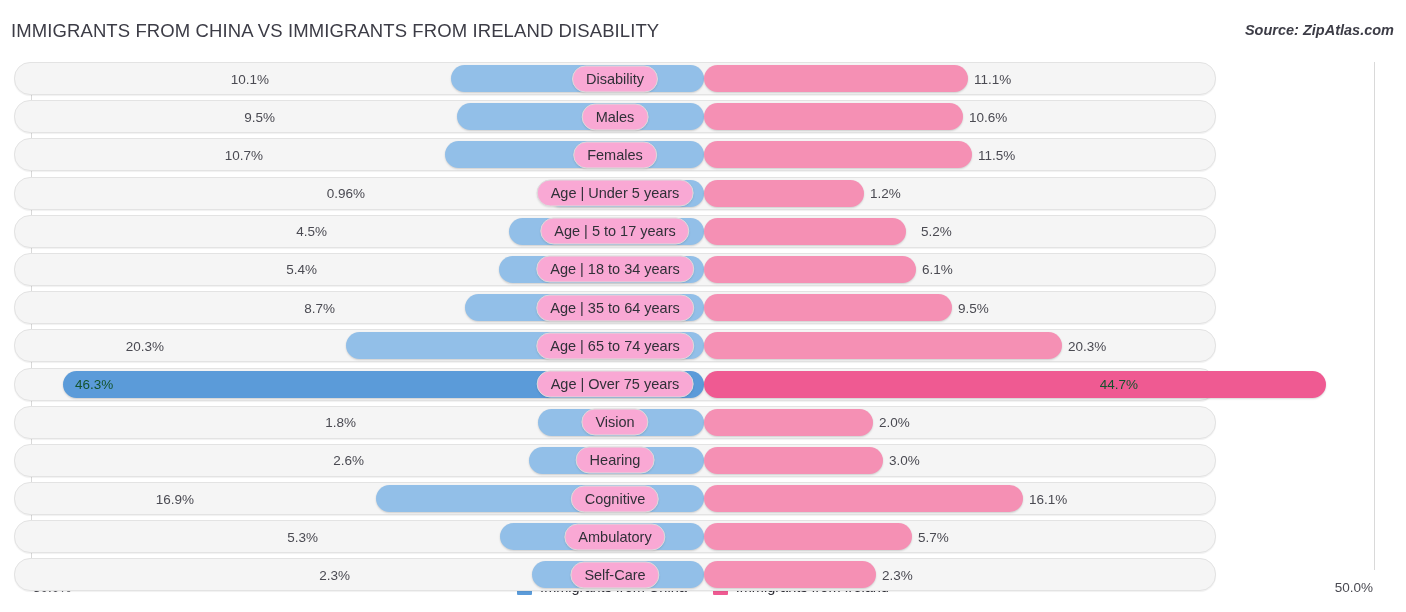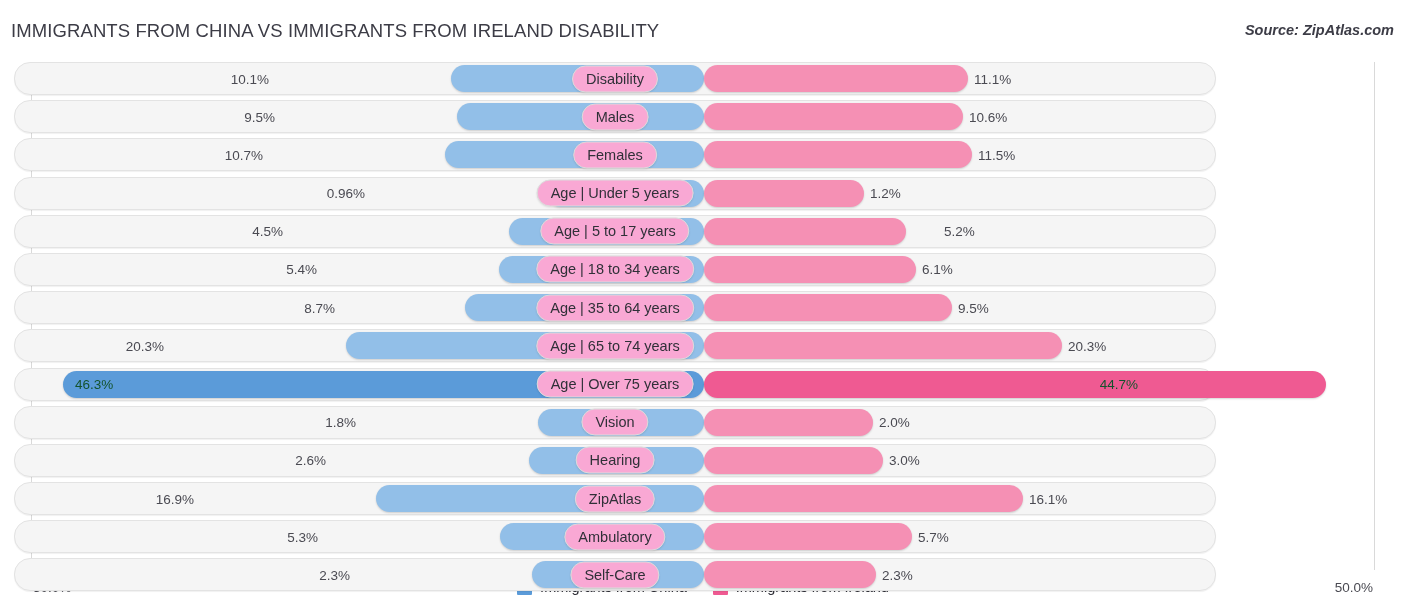--- a/index.html
+++ b/index.html
@@ -218,22 +218,22 @@
         <div class="row">
           <div class="bar left" style="width: 157px; left: 532px;"></div>
           <div class="bar right" style="width: 160px; left: 689px;"></div>
           <div class="val" style="right: 850px;">0.96%</div>
           <div class="val" style="left: 855px;">1.2%</div>
           <div class="pill">Age | Under 5 years</div>
         </div>
         <div class="row">
           <div class="bar left" style="width: 195px; left: 494px;"></div>
           <div class="bar right" style="width: 202px; left: 689px;"></div>
-          <div class="val" style="right: 932px;">4.5%</div>
-          <div class="val" style="left: 929px;">5.2%</div>
+          <div class="val" style="right: 888px;">4.5%</div>
+          <div class="val" style="left: 906px;">5.2%</div>
           <div class="pill">Age | 5 to 17 years</div>
         </div>
         <div class="row">
           <div class="bar left" style="width: 205px; left: 484px;"></div>
           <div class="bar right" style="width: 212px; left: 689px;"></div>
           <div class="val" style="right: 898px;">5.4%</div>
           <div class="val" style="left: 907px;">6.1%</div>
           <div class="pill">Age | 18 to 34 years</div>
         </div>
         <div class="row">
@@ -260,30 +260,30 @@
         <div class="row">
           <div class="bar left" style="width: 166px; left: 523px;"></div>
           <div class="bar right" style="width: 169px; left: 689px;"></div>
           <div class="val" style="right: 859px;">1.8%</div>
           <div class="val" style="left: 864px;">2.0%</div>
           <div class="pill">Vision</div>
         </div>
         <div class="row">
           <div class="bar left" style="width: 175px; left: 514px;"></div>
           <div class="bar right" style="width: 179px; left: 689px;"></div>
-          <div class="val" style="right: 889px; text-align: center;">2.6%</div>
+          <div class="val" style="right: 851px; text-align: center;">2.6%</div>
           <div class="val" style="left: 874px;">3.0%</div>
           <div class="pill">Hearing</div>
         </div>
         <div class="row">
           <div class="bar left" style="width: 328px; left: 361px;"></div>
           <div class="bar right" style="width: 319px; left: 689px;"></div>
           <div class="val" style="right: 1021px;">16.9%</div>
           <div class="val" style="left: 1014px;">16.1%</div>
-          <div class="pill">ZipAtlas</div>
+          <div class="pill">Cognitive</div>
         </div>
         <div class="row">
           <div class="bar left" style="width: 204px; left: 485px;"></div>
           <div class="bar right" style="width: 208px; left: 689px;"></div>
           <div class="val" style="right: 897px;">5.3%</div>
           <div class="val" style="left: 903px;">5.7%</div>
           <div class="pill">Ambulatory</div>
         </div>
         <div class="row">
           <div class="bar left" style="width: 172px; left: 517px;"></div>

